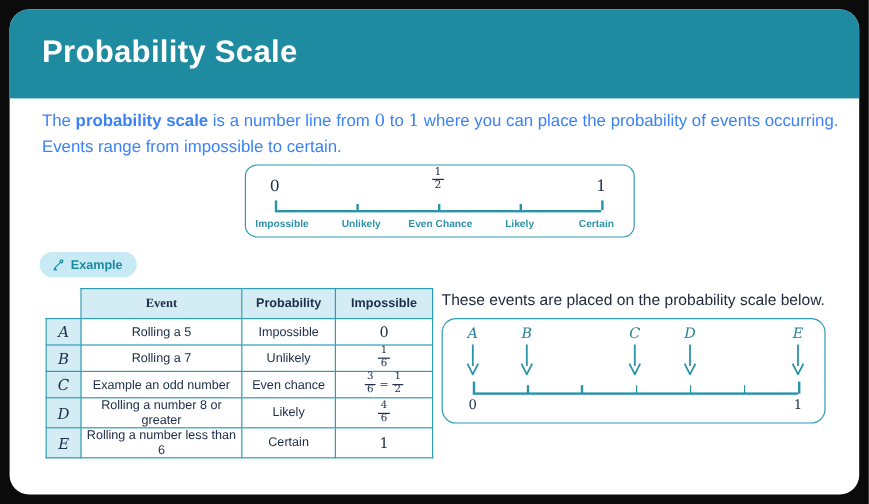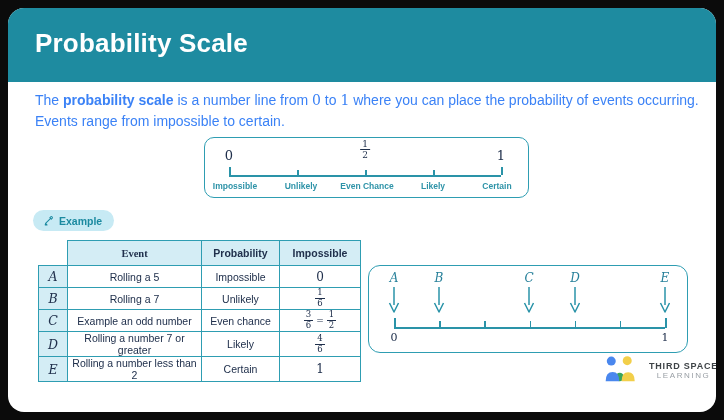--- a/index.html
+++ b/index.html
@@ -141,35 +141,36 @@
     <tr>
       <td class="letter">C</td>
       <td>Example an odd number</td>
       <td>Even chance</td>
       <td>
         <span class="frac"><span class="n">3</span><span class="d">6</span></span><span class="eq">=</span><span class="frac"><span class="n">1</span><span class="d">2</span></span>
       </td>
     </tr>
     <tr>
       <td class="letter">D</td>
-      <td>Rolling a number 7 or greater</td>
+      <td>Rolling a number 8 or greater</td>
       <td>Likely</td>
       <td>
         <span class="frac"><span class="n">4</span><span class="d">6</span></span>
       </td>
     </tr>
     <tr>
       <td class="letter">E</td>
-      <td>Rolling a number less than 2</td>
+      <td>Rolling a number less than 6</td>
       <td>Certain</td>
       <td><span class="sernum">1</span></td>
     </tr>
   </tbody>
     </table>
 
+  <div class="caption">These events are placed on the probability scale below.</div>
 
   <div class="sp-box">
     <div class="sp-point" style="left:25px">
       <div class="sp-letter">A</div>
       <svg width="12" height="27" viewBox="0 0 12 27">
           <line x1="6" y1="1" x2="6" y2="19" stroke="#2a93a8" stroke-width="1.5"></line>
           <path d="M1.5 17 L6 26 L10.5 17" fill="none" stroke="#2a93a8" stroke-width="1.5" stroke-linejoin="round"></path>
         </svg>
     </div>
     <div class="sp-point" style="left:70px">
@@ -206,27 +207,14 @@
     <div class="sp-tick mid" style="left:70.2px"></div>
     <div class="sp-tick mid" style="left:115.3px"></div>
     <div class="sp-tick mid" style="left:160.5px"></div>
     <div class="sp-tick mid" style="left:205.7px"></div>
     <div class="sp-tick mid" style="left:250.8px"></div>
     <div class="sp-tick end" style="left:296px"></div>
     <div class="sp-min" style="left:25px">0</div>
     <div class="sp-max" style="left:296px">1</div>
   </div>
 
-  <div class="logo">
-    <svg width="38" height="30" viewBox="0 0 40 32">
-      <circle cx="16.5" cy="23.5" r="4.5" fill="#3aa45c"></circle>
-      <path d="M1.5 28 q0 -10 7.5 -10 q7 0 7 10 Z" fill="#4a87ee"></path>
-      <circle cx="7.5" cy="6.5" r="4.8" fill="#4a87ee"></circle>
-      <path d="M18.5 28 q0 -9.5 7 -9.5 q7 0 7 9.5 Z" fill="#f2cf4a"></path>
-      <circle cx="24.5" cy="6" r="4.8" fill="#f2cf4a"></circle>
-    </svg>
-    <div class="logo-text">
-      <div class="logo-l1">THIRD SPACE</div>
-      <div class="logo-l2">LEARNING</div>
-    </div>
-  </div>
 
 </div>
 
 </body></html>

